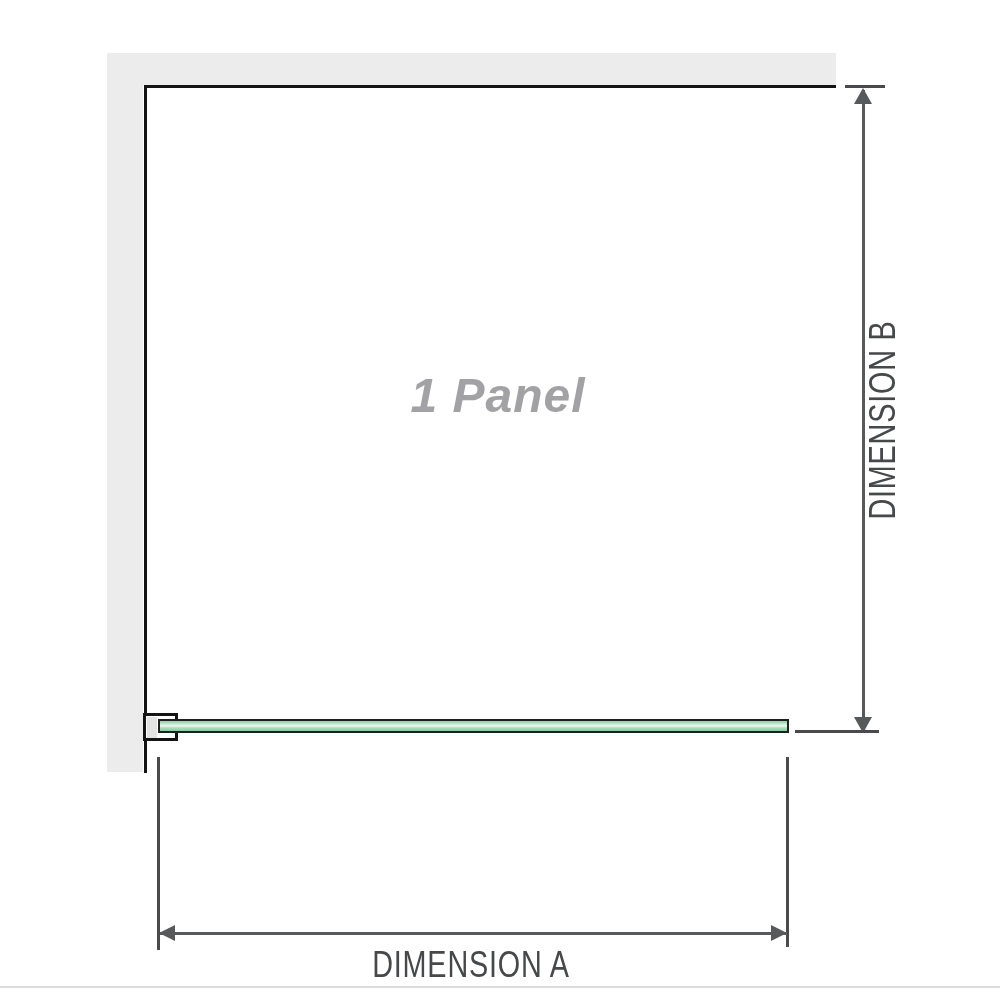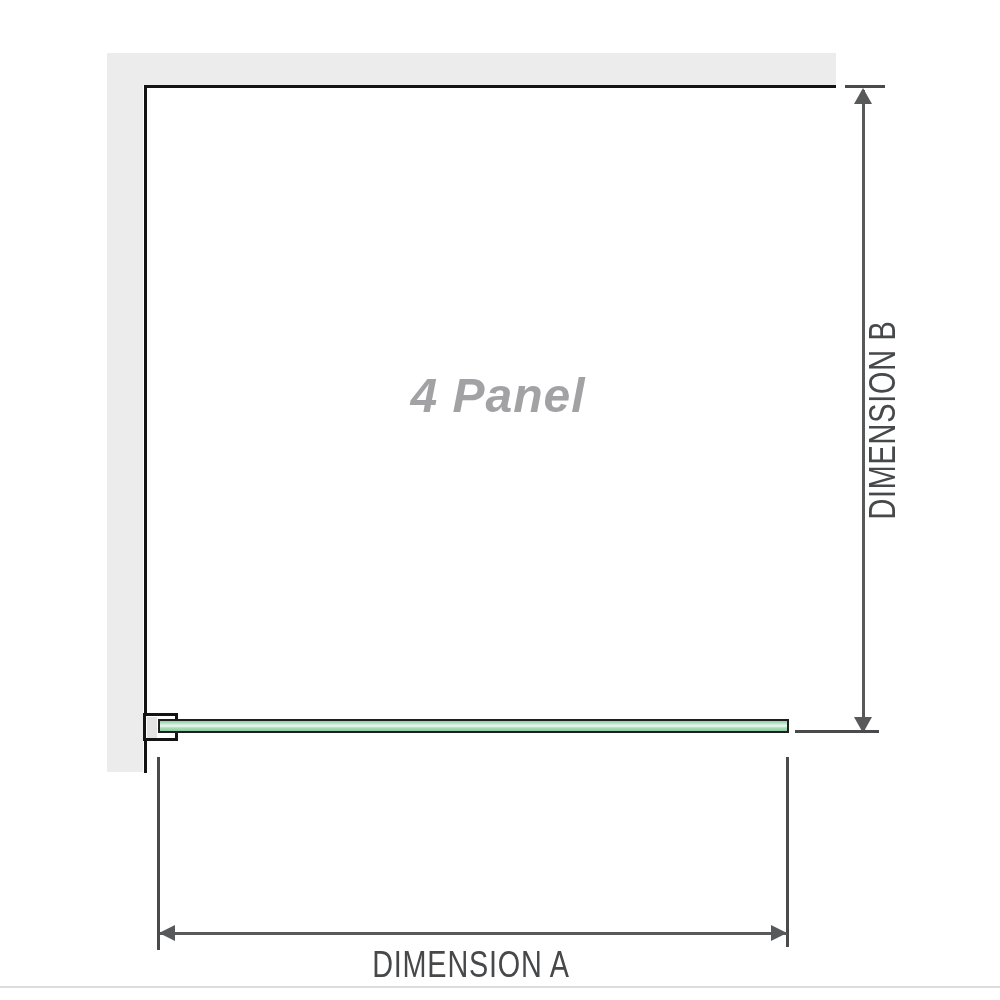--- a/index.html
+++ b/index.html
@@ -61,21 +61,21 @@
 <body>
 
 <div id="canvas">
 
   <div class="abs wall-top"></div>
   <div class="abs wall-left"></div>
 
   <div class="abs room-border-top"></div>
   <div class="abs room-border-left"></div>
 
-  <div class="abs panel-caption">4 Panel</div>
+  <div class="abs panel-caption">1 Panel</div>
 
   <div class="abs bracket"></div>
   <div class="abs bracket-inner"></div>
   <div class="abs glass"></div>
 
   <div class="abs dimb-line"></div>
   <div class="abs dimb-arrow-up"></div>
   <div class="abs dimb-arrow-down"></div>
   <div class="abs dimb-tick-top"></div>
   <div class="abs dimb-tick-bottom"></div>

